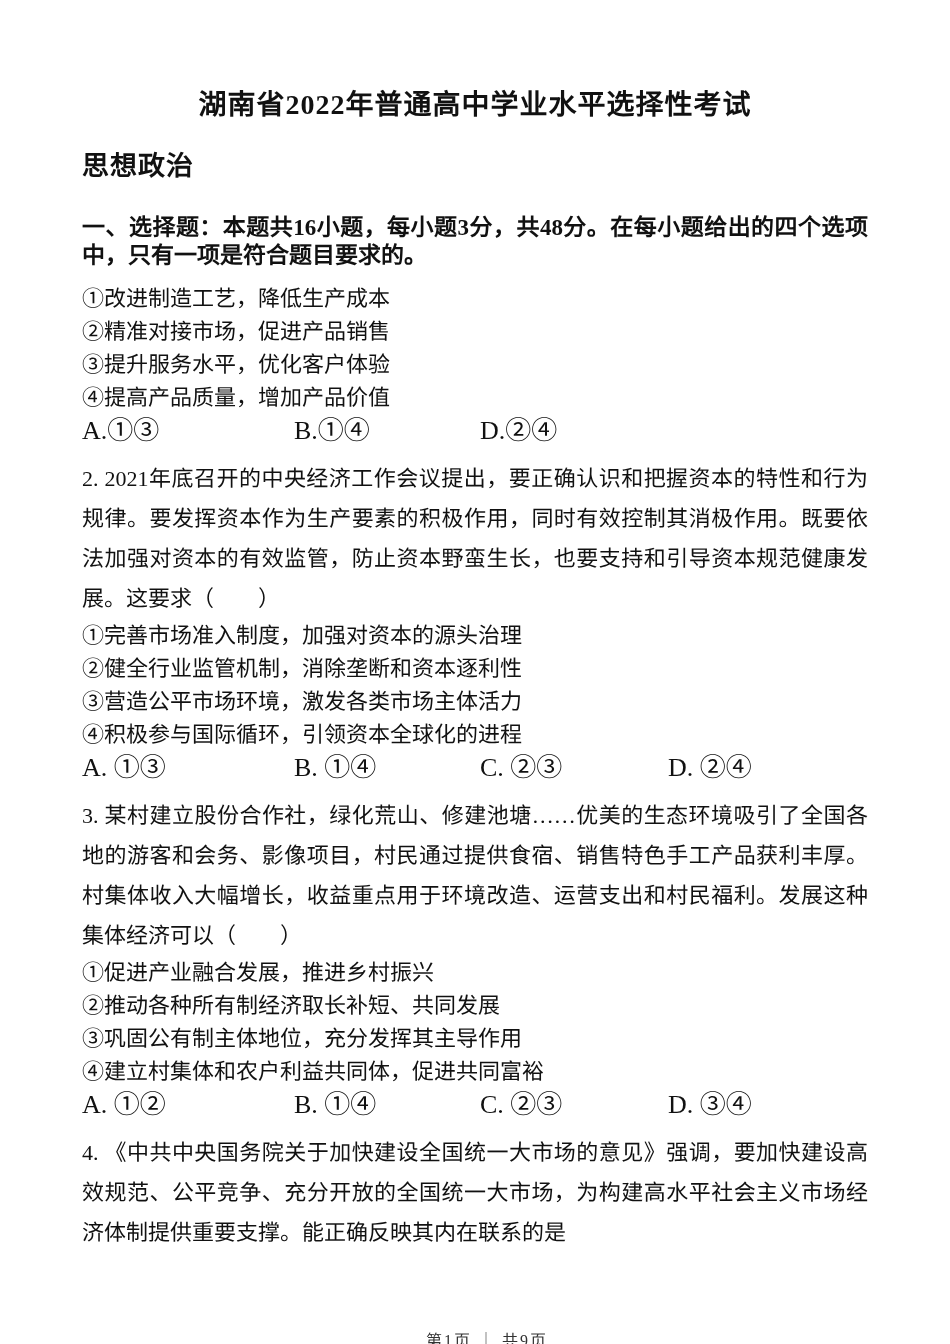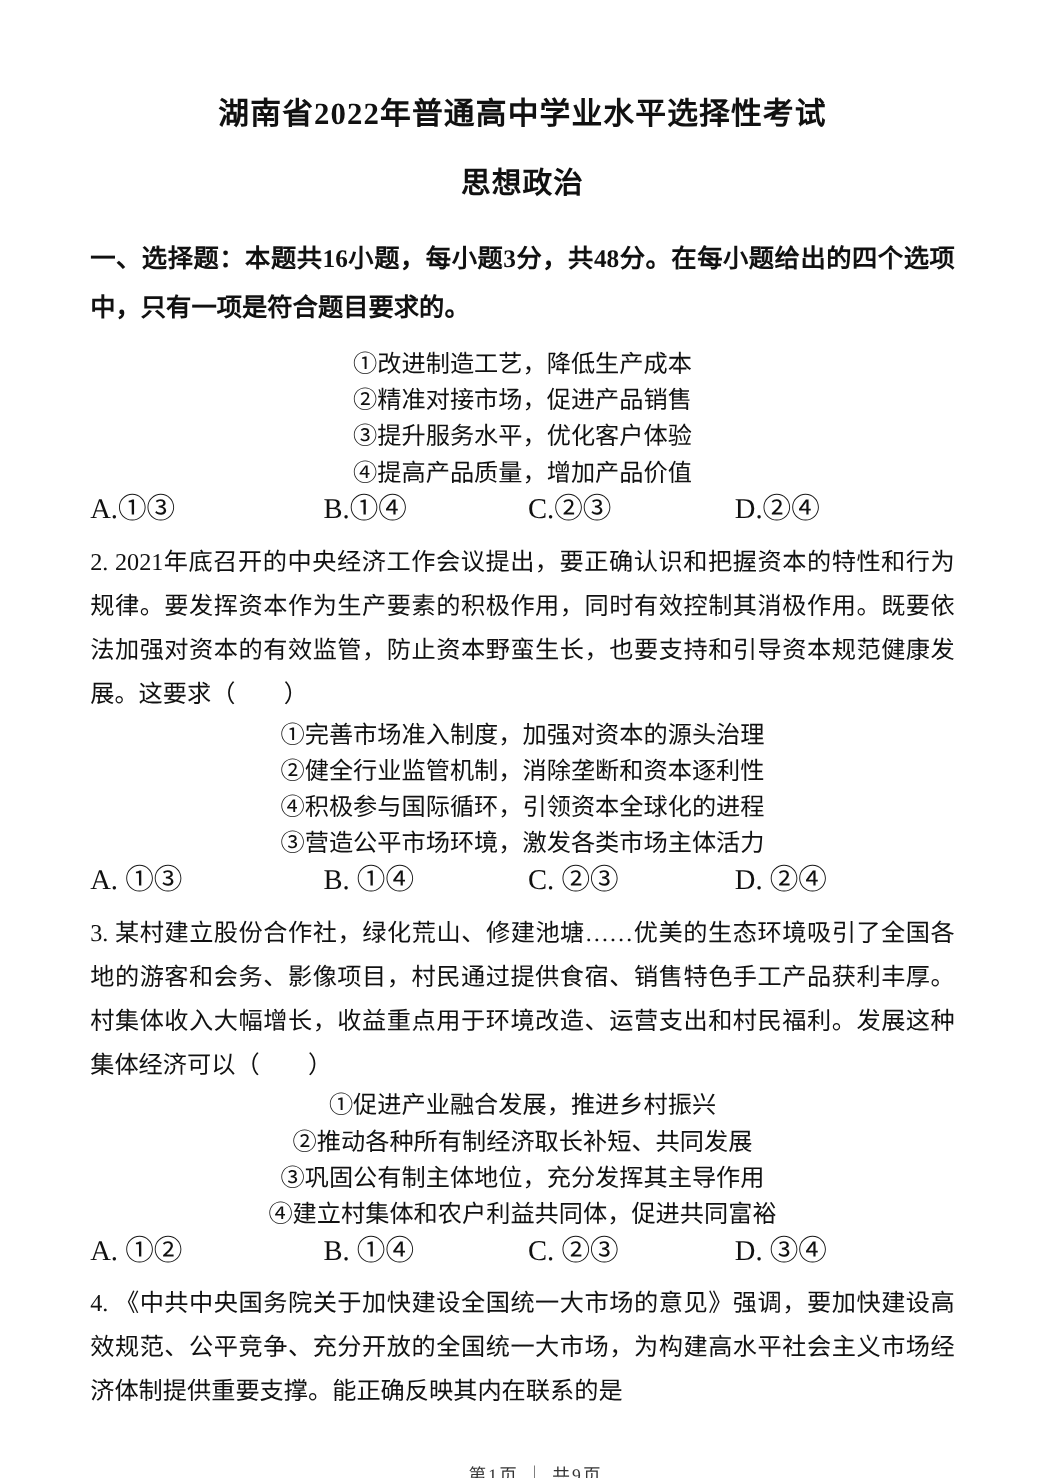--- a/index.html
+++ b/index.html
@@ -22,45 +22,43 @@
   .doc-title {
     margin: 0;
     text-align: center;
     font-size: 28px;
     font-weight: bold;
     letter-spacing: 1px;
     line-height: 1.3;
   }
   .doc-subtitle {
     margin: 26px 0 0 0;
-    text-align: center;
     font-size: 27px;
     font-weight: bold;
     letter-spacing: 1px;
     line-height: 1.3;
   }
   .section-heading {
     margin: 30px 0 0 0;
     font-size: 23px;
     font-weight: bold;
-    line-height: 44px;
+    line-height: 28px;
     text-align: justify;
   }
   .question {
     margin-top: 12px;
   }
   .stem {
     margin: 0;
     font-size: 22px;
     line-height: 40px;
     text-align: justify;
   }
   .opts {
     margin: 0;
-    text-align: center;
   }
   .opt {
     margin: 0;
     font-size: 22px;
     line-height: 33px;
   }
   .choices {
     display: flex;
     align-items: baseline;
     font-size: 26px;
@@ -99,32 +97,31 @@
   <section class="question">
     <div class="opts">
       <p class="opt">①改进制造工艺，降低生产成本</p>
       <p class="opt">②精准对接市场，促进产品销售</p>
       <p class="opt">③提升服务水平，优化客户体验</p>
       <p class="opt">④提高产品质量，增加产品价值</p>
     </div>
     <div class="choices">
       <span class="choice c1">A.①③</span>
       <span class="choice c2">B.①④</span>
-      <span class="choice c3">C.②③</span>
       <span class="choice c4">D.②④</span>
     </div>
   </section>
 
   <section class="question">
     <p class="stem">2. 2021年底召开的中央经济工作会议提出，要正确认识和把握资本的特性和行为规律。要发挥资本作为生产要素的积极作用，同时有效控制其消极作用。既要依法加强对资本的有效监管，防止资本野蛮生长，也要支持和引导资本规范健康发展。这要求（　　）</p>
     <div class="opts">
       <p class="opt">①完善市场准入制度，加强对资本的源头治理</p>
       <p class="opt">②健全行业监管机制，消除垄断和资本逐利性</p>
+      <p class="opt">③营造公平市场环境，激发各类市场主体活力</p>
       <p class="opt">④积极参与国际循环，引领资本全球化的进程</p>
-      <p class="opt">③营造公平市场环境，激发各类市场主体活力</p>
     </div>
     <div class="choices">
       <span class="choice c1">A.  ①③</span>
       <span class="choice c2">B.  ①④</span>
       <span class="choice c3">C.  ②③</span>
       <span class="choice c4">D.  ②④</span>
     </div>
   </section>
 
   <section class="question">

